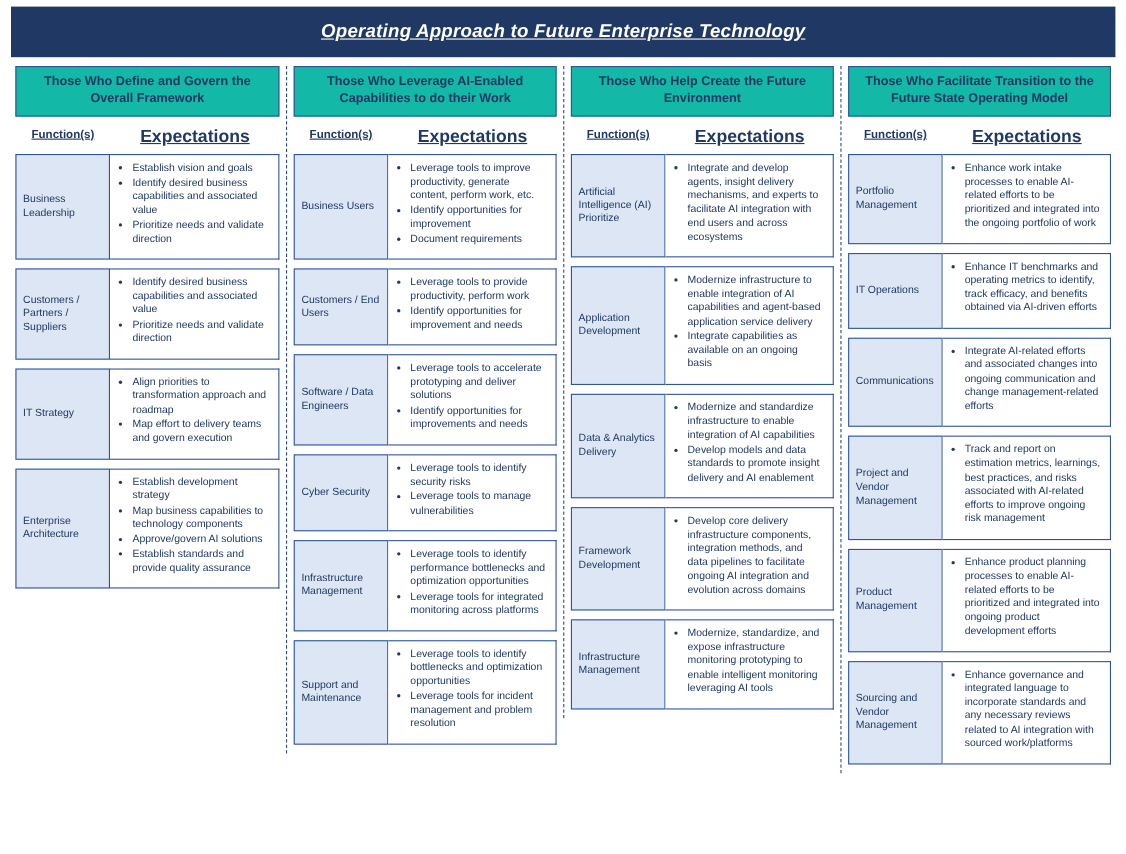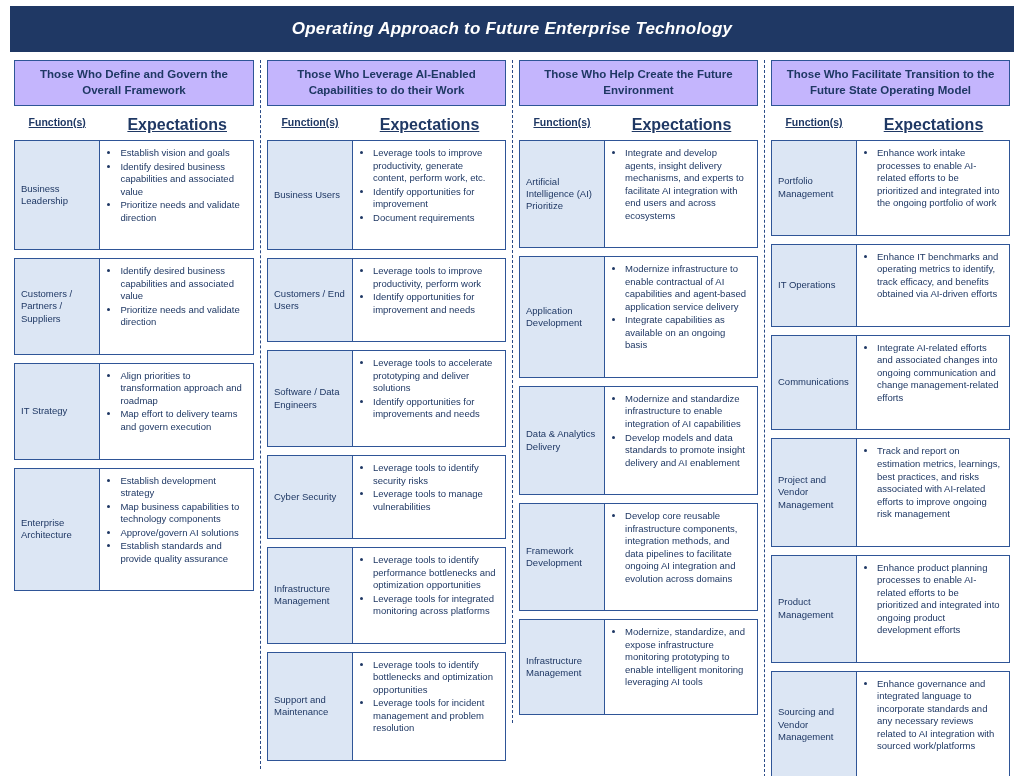--- a/index.html
+++ b/index.html
@@ -29,38 +29,39 @@
     display: flex;
     align-items: center;
     justify-content: center;
     margin: 0 2px 8px 2px;
   }
   .title-bar .title-text {
     font-size: 17px;
     font-style: italic;
     font-weight: bold;
     letter-spacing: 0.2px;
+    text-decoration: underline;
   }
   
   .columns {
     display: flex;
     gap: 0px;
     align-items: flex-start;
   }
   .column {
     width: 25%;
     box-sizing: border-box;
     padding: 0 6px;
     position: relative;
   }
   .column + .column {
     border-left: 1px dashed #2a4a86;
   }
   .col-header {
-    background: #c4b5fd;
+    background: #14b8a6;
     border: 1px solid #2f5597;
     color: #1f3864;
     font-weight: bold;
     font-size: 11.5px;
     text-align: center;
     line-height: 1.35;
     padding: 8px 6px;
     height: 46px;
     box-sizing: border-box;
     display: flex;
@@ -106,21 +107,21 @@
     display: flex;
     align-items: center;
     line-height: 1.3;
   }
   .cell-exp {
     width: 64%;
     box-sizing: border-box;
     background: #ffffff;
     border: 1px solid #2f5597;
     border-left: none;
-    padding: 6px 8px 24px 4px;
+    padding: 6px 8px 10px 4px;
     display: flex;
     align-items: center;
   }
   .cell-exp ul {
     margin: 0;
     padding-left: 16px;
     list-style-type: disc;
   }
   .cell-exp li {
     font-size: 9.5px;
@@ -209,21 +210,21 @@
             <li>Identify opportunities for improvement</li>
             <li>Document requirements</li>
           </ul>
         </div>
       </div>
 
       <div class="row">
         <div class="cell-fn">Customers / End Users</div>
         <div class="cell-exp">
           <ul>
-            <li>Leverage tools to improve productivity, perform work</li>
+            <li>Leverage tools to provide productivity, perform work</li>
             <li>Identify opportunities for improvement and needs</li>
           </ul>
         </div>
       </div>
 
       <div class="row">
         <div class="cell-fn">Software / Data Engineers</div>
         <div class="cell-exp">
           <ul>
             <li>Leverage tools to accelerate prototyping and deliver solutions</li>
@@ -276,41 +277,41 @@
           <ul>
             <li>Integrate and develop agents, insight delivery mechanisms, and experts to facilitate AI integration with end users and across ecosystems</li>
           </ul>
         </div>
       </div>
 
       <div class="row">
         <div class="cell-fn">Application Development</div>
         <div class="cell-exp">
           <ul>
-            <li>Modernize infrastructure to enable contractual of AI capabilities and agent-based application service delivery</li>
+            <li>Modernize infrastructure to enable integration of AI capabilities and agent-based application service delivery</li>
             <li>Integrate capabilities as available on an ongoing basis</li>
           </ul>
         </div>
       </div>
 
       <div class="row">
         <div class="cell-fn">Data &amp; Analytics Delivery</div>
         <div class="cell-exp">
           <ul>
             <li>Modernize and standardize infrastructure to enable integration of AI capabilities</li>
             <li>Develop models and data standards to promote insight delivery and AI enablement</li>
           </ul>
         </div>
       </div>
 
       <div class="row">
         <div class="cell-fn">Framework Development</div>
         <div class="cell-exp">
           <ul>
-            <li>Develop core reusable infrastructure components, integration methods, and data pipelines to facilitate ongoing AI integration and evolution across domains</li>
+            <li>Develop core delivery infrastructure components, integration methods, and data pipelines to facilitate ongoing AI integration and evolution across domains</li>
           </ul>
         </div>
       </div>
 
       <div class="row">
         <div class="cell-fn">Infrastructure Management</div>
         <div class="cell-exp">
           <ul>
             <li>Modernize, standardize, and expose infrastructure monitoring prototyping to enable intelligent monitoring leveraging AI tools</li>
           </ul>

